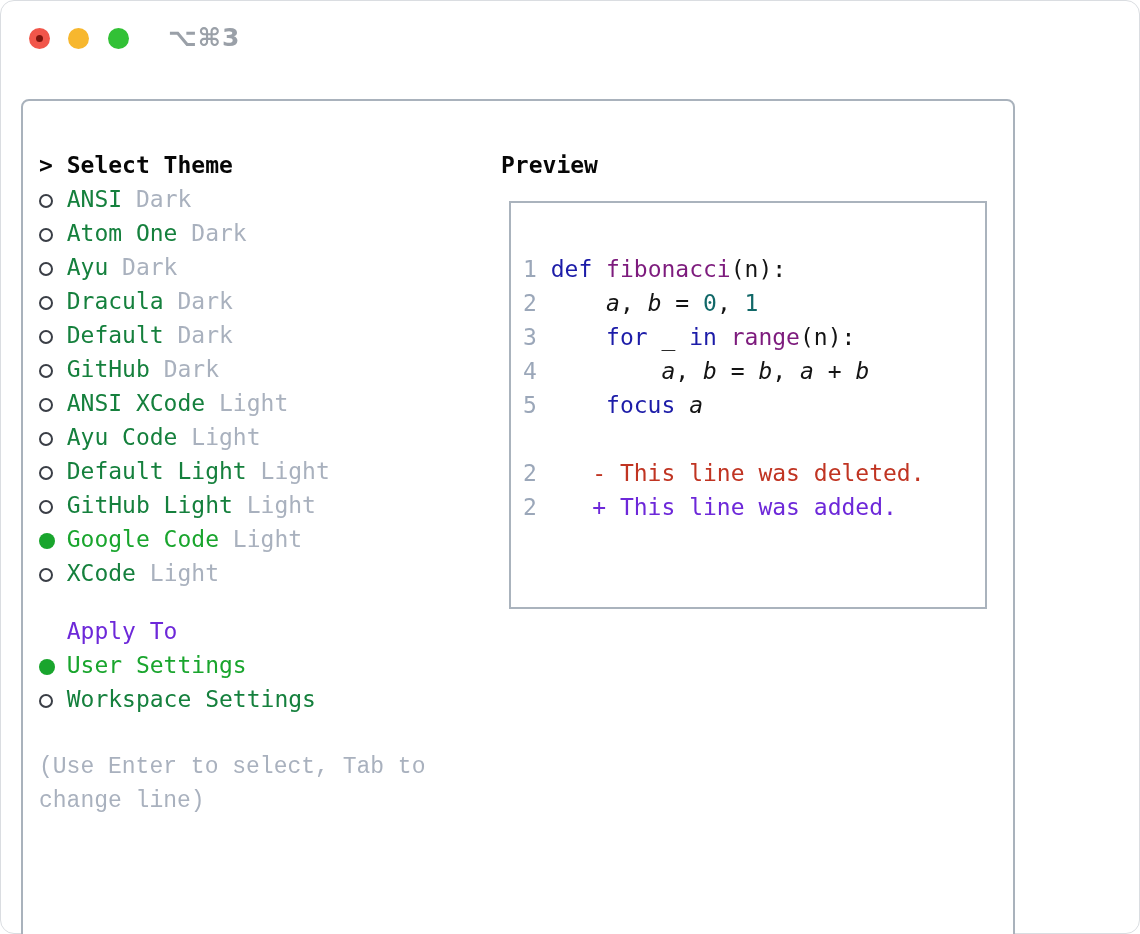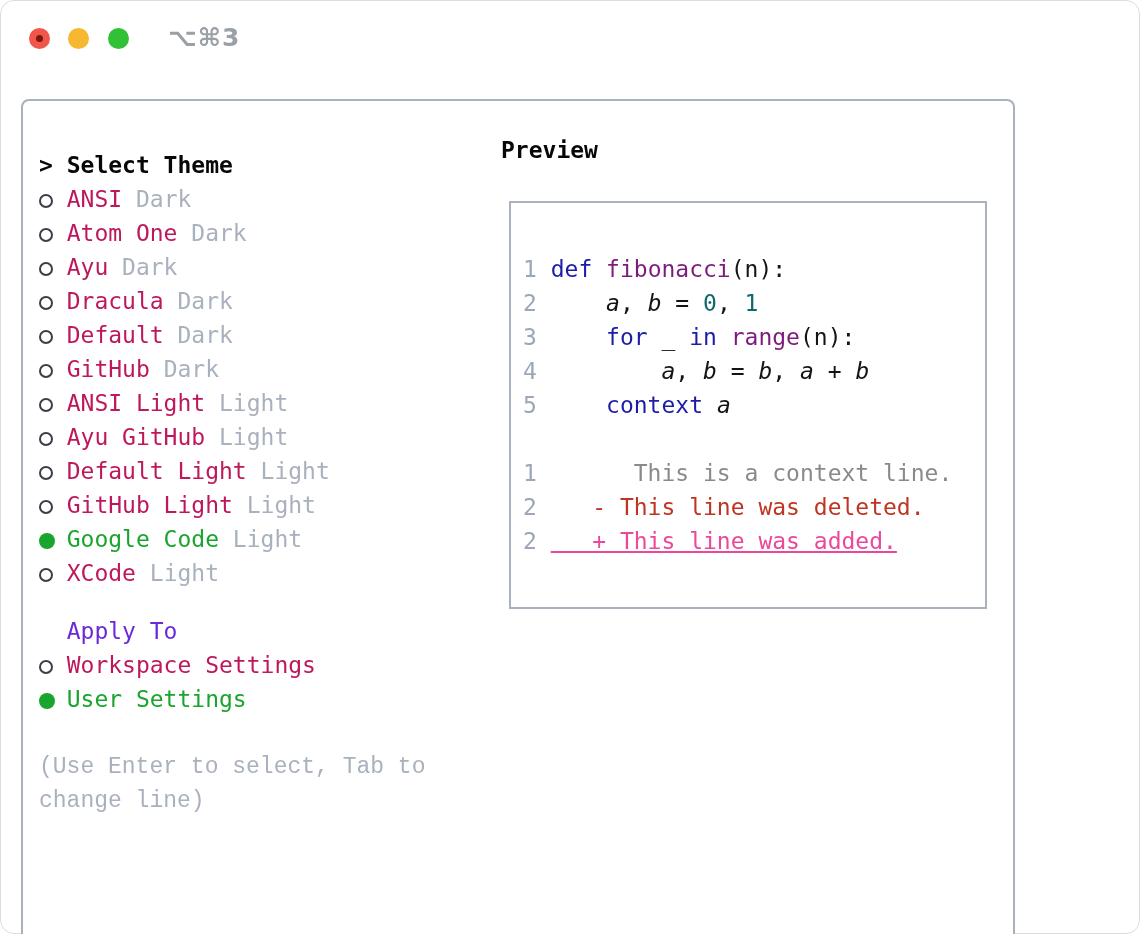--- a/index.html
+++ b/index.html
@@ -39,45 +39,45 @@
   .left-panel { position: absolute; left: 16px; top: 47px; width: 460px; }
   .row { height: 34px; line-height: 34px; font-size: 23px; white-space: pre; color: #32363e; }
   .marker-cell { display: inline-block; width: 2ch; vertical-align: top; }
   .header-row { color: #070707; font-weight: bold; }
   .subheader-row { color: #6d28d9; margin-top: 24px; }
   .circle {
     display: inline-block; width: 14px; height: 14px; border-radius: 50%;
     border: 2px solid #3a3e46; vertical-align: -1px;
   }
   .circle.filled { width: 16px; height: 16px; border: none; background: #19a52d; vertical-align: -2px; }
-  .item-label { color: #be185d; }
+  .item-label { color: #15803d; }
   .option.selected .item-label { color: #19a52d; }
   .item-tag { color: #a9b1be; margin-top: 6px; }
   .help-block { margin-top: 34px; font-family: Liberation Mono, monospace; }
   .help-line { color: #a9b1be; }
 
   
   .preview-title {
-    position: absolute; left: 478px; top: 32px; height: 34px; line-height: 34px;
+    position: absolute; left: 478px; top: 47px; height: 34px; line-height: 34px;
     font-size: 23px; font-weight: bold; color: #070707;
   }
   .preview-box {
     position: absolute; left: 486px; top: 100px; width: 478px; height: 408px;
     border: 2px solid #aab3bd; background: #fff;
     padding: 49px 16px 0 12px; overflow: hidden;
   }
   .code-row { height: 34px; line-height: 34px; font-size: 23px; white-space: pre; color: #141414; }
   .lineno { display: inline-block; width: 2ch; color: #9ba7b9; }
   .tok-kw  { color: #1c1ca8; }
   .tok-fn  { color: #7d1b7d; }
   .tok-num { color: #116868; }
   .tok-var { font-style: italic; color: #141414; }
   .diff-ctx { color: #8a8a8a; }
   .diff-del { color: #c03422; }
-  .diff-add { color: #ec4899; text-decoration: underline; }
+  .diff-add { color: #6d28d9; }
 </style>
 </head>
 <body>
 
 <div class="window">
 
   <div class="titlebar">
     <span class="light red">
         <span class="dot"></span>
       </span>
@@ -91,51 +91,50 @@
     <div class="left-panel">
       <div class="row header-row"><span class="marker-cell">&gt;</span><span>Select Theme</span></div>
 
       <div>
           <div class="row option"><span class="marker-cell"><span class="circle"></span></span><span class="item-label">ANSI </span><span class="item-tag">Dark</span></div>
           <div class="row option"><span class="marker-cell"><span class="circle"></span></span><span class="item-label">Atom One </span><span class="item-tag">Dark</span></div>
           <div class="row option"><span class="marker-cell"><span class="circle"></span></span><span class="item-label">Ayu </span><span class="item-tag">Dark</span></div>
           <div class="row option"><span class="marker-cell"><span class="circle"></span></span><span class="item-label">Dracula </span><span class="item-tag">Dark</span></div>
           <div class="row option"><span class="marker-cell"><span class="circle"></span></span><span class="item-label">Default </span><span class="item-tag">Dark</span></div>
           <div class="row option"><span class="marker-cell"><span class="circle"></span></span><span class="item-label">GitHub </span><span class="item-tag">Dark</span></div>
-          <div class="row option"><span class="marker-cell"><span class="circle"></span></span><span class="item-label">ANSI Light </span><span class="item-tag">Light</span></div>
-          <div class="row option"><span class="marker-cell"><span class="circle"></span></span><span class="item-label">Ayu GitHub </span><span class="item-tag">Light</span></div>
+          <div class="row option"><span class="marker-cell"><span class="circle"></span></span><span class="item-label">ANSI XCode </span><span class="item-tag">Light</span></div>
+          <div class="row option"><span class="marker-cell"><span class="circle"></span></span><span class="item-label">Ayu Code </span><span class="item-tag">Light</span></div>
           <div class="row option"><span class="marker-cell"><span class="circle"></span></span><span class="item-label">Default Light </span><span class="item-tag">Light</span></div>
           <div class="row option"><span class="marker-cell"><span class="circle"></span></span><span class="item-label">GitHub Light </span><span class="item-tag">Light</span></div>
           <div class="row option selected"><span class="marker-cell"><span class="circle filled"></span></span><span class="item-label">Google Code </span><span class="item-tag">Light</span></div>
           <div class="row option"><span class="marker-cell"><span class="circle"></span></span><span class="item-label">XCode </span><span class="item-tag">Light</span></div>
         </div>
 
       <div class="row subheader-row"><span class="marker-cell"></span><span>Apply To</span></div>
 
       <div>
+          <div class="row option selected"><span class="marker-cell"><span class="circle filled"></span></span><span class="item-label">User Settings</span></div>
           <div class="row option"><span class="marker-cell"><span class="circle"></span></span><span class="item-label">Workspace Settings</span></div>
-          <div class="row option selected"><span class="marker-cell"><span class="circle filled"></span></span><span class="item-label">User Settings</span></div>
         </div>
 
       <div class="help-block">
         <div class="row help-line">(Use Enter to select, Tab to</div>
         <div class="row help-line">change line)</div>
       </div>
     </div>
 
     <div class="preview-title">Preview</div>
 
     <div class="preview-box">
       <div>
           <div class="code-row"><span class="lineno">1</span><span class="tok-kw">def</span><span> </span><span class="tok-fn">fibonacci</span><span>(n):</span></div>
           <div class="code-row"><span class="lineno">2</span><span>    </span><span class="tok-var">a</span><span>, </span><span class="tok-var">b</span><span> = </span><span class="tok-num">0</span><span>, </span><span class="tok-num">1</span></div>
           <div class="code-row"><span class="lineno">3</span><span>    </span><span class="tok-kw">for</span><span> _ </span><span class="tok-kw">in</span><span> </span><span class="tok-fn">range</span><span>(n):</span></div>
           <div class="code-row"><span class="lineno">4</span><span>        </span><span class="tok-var">a</span><span>, </span><span class="tok-var">b</span><span> = </span><span class="tok-var">b</span><span>, </span><span class="tok-var">a</span><span> + </span><span class="tok-var">b</span></div>
-          <div class="code-row"><span class="lineno">5</span><span>    </span><span class="tok-kw">context</span><span> </span><span class="tok-var">a</span></div>
+          <div class="code-row"><span class="lineno">5</span><span>    </span><span class="tok-kw">focus</span><span> </span><span class="tok-var">a</span></div>
           <div class="code-row"></div>
-          <div class="code-row"><span class="lineno">1</span><span class="diff-ctx">      This is a context line.</span></div>
           <div class="code-row"><span class="lineno">2</span><span class="diff-del">   - This line was deleted.</span></div>
           <div class="code-row"><span class="lineno">2</span><span class="diff-add">   + This line was added.</span></div>
         </div>
     </div>
 
   </div>
 </div>
 
 </body></html>

